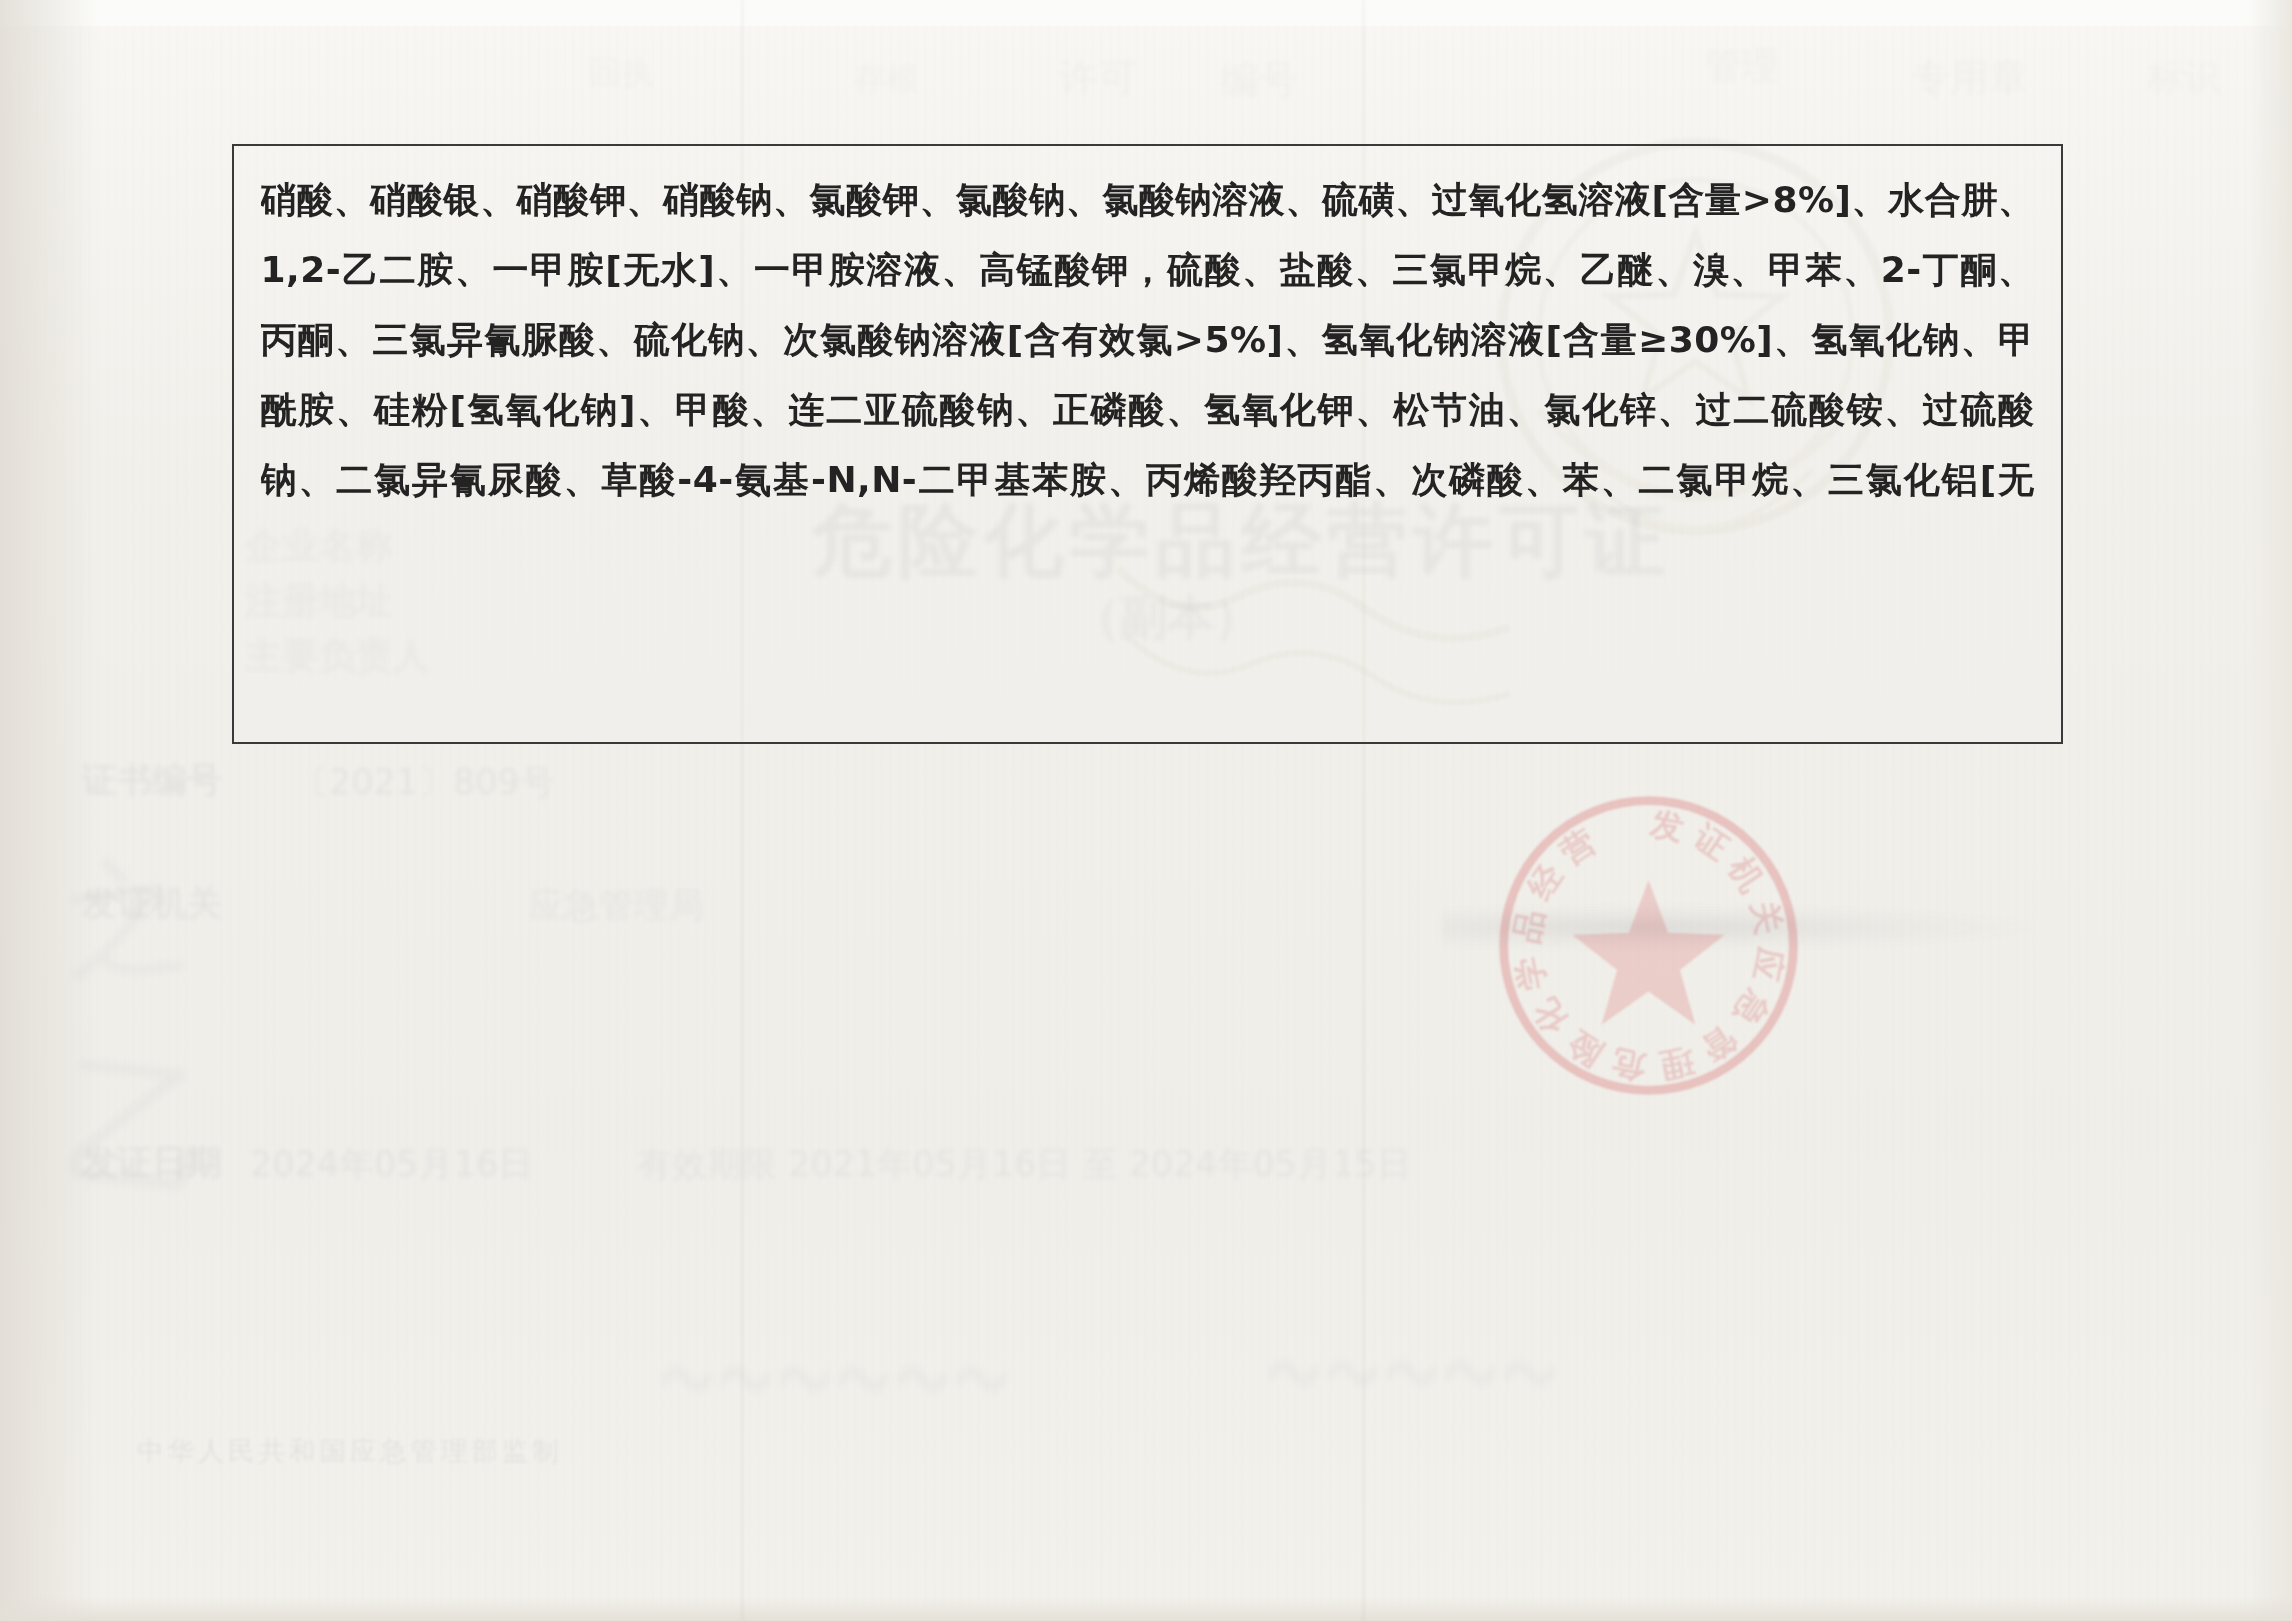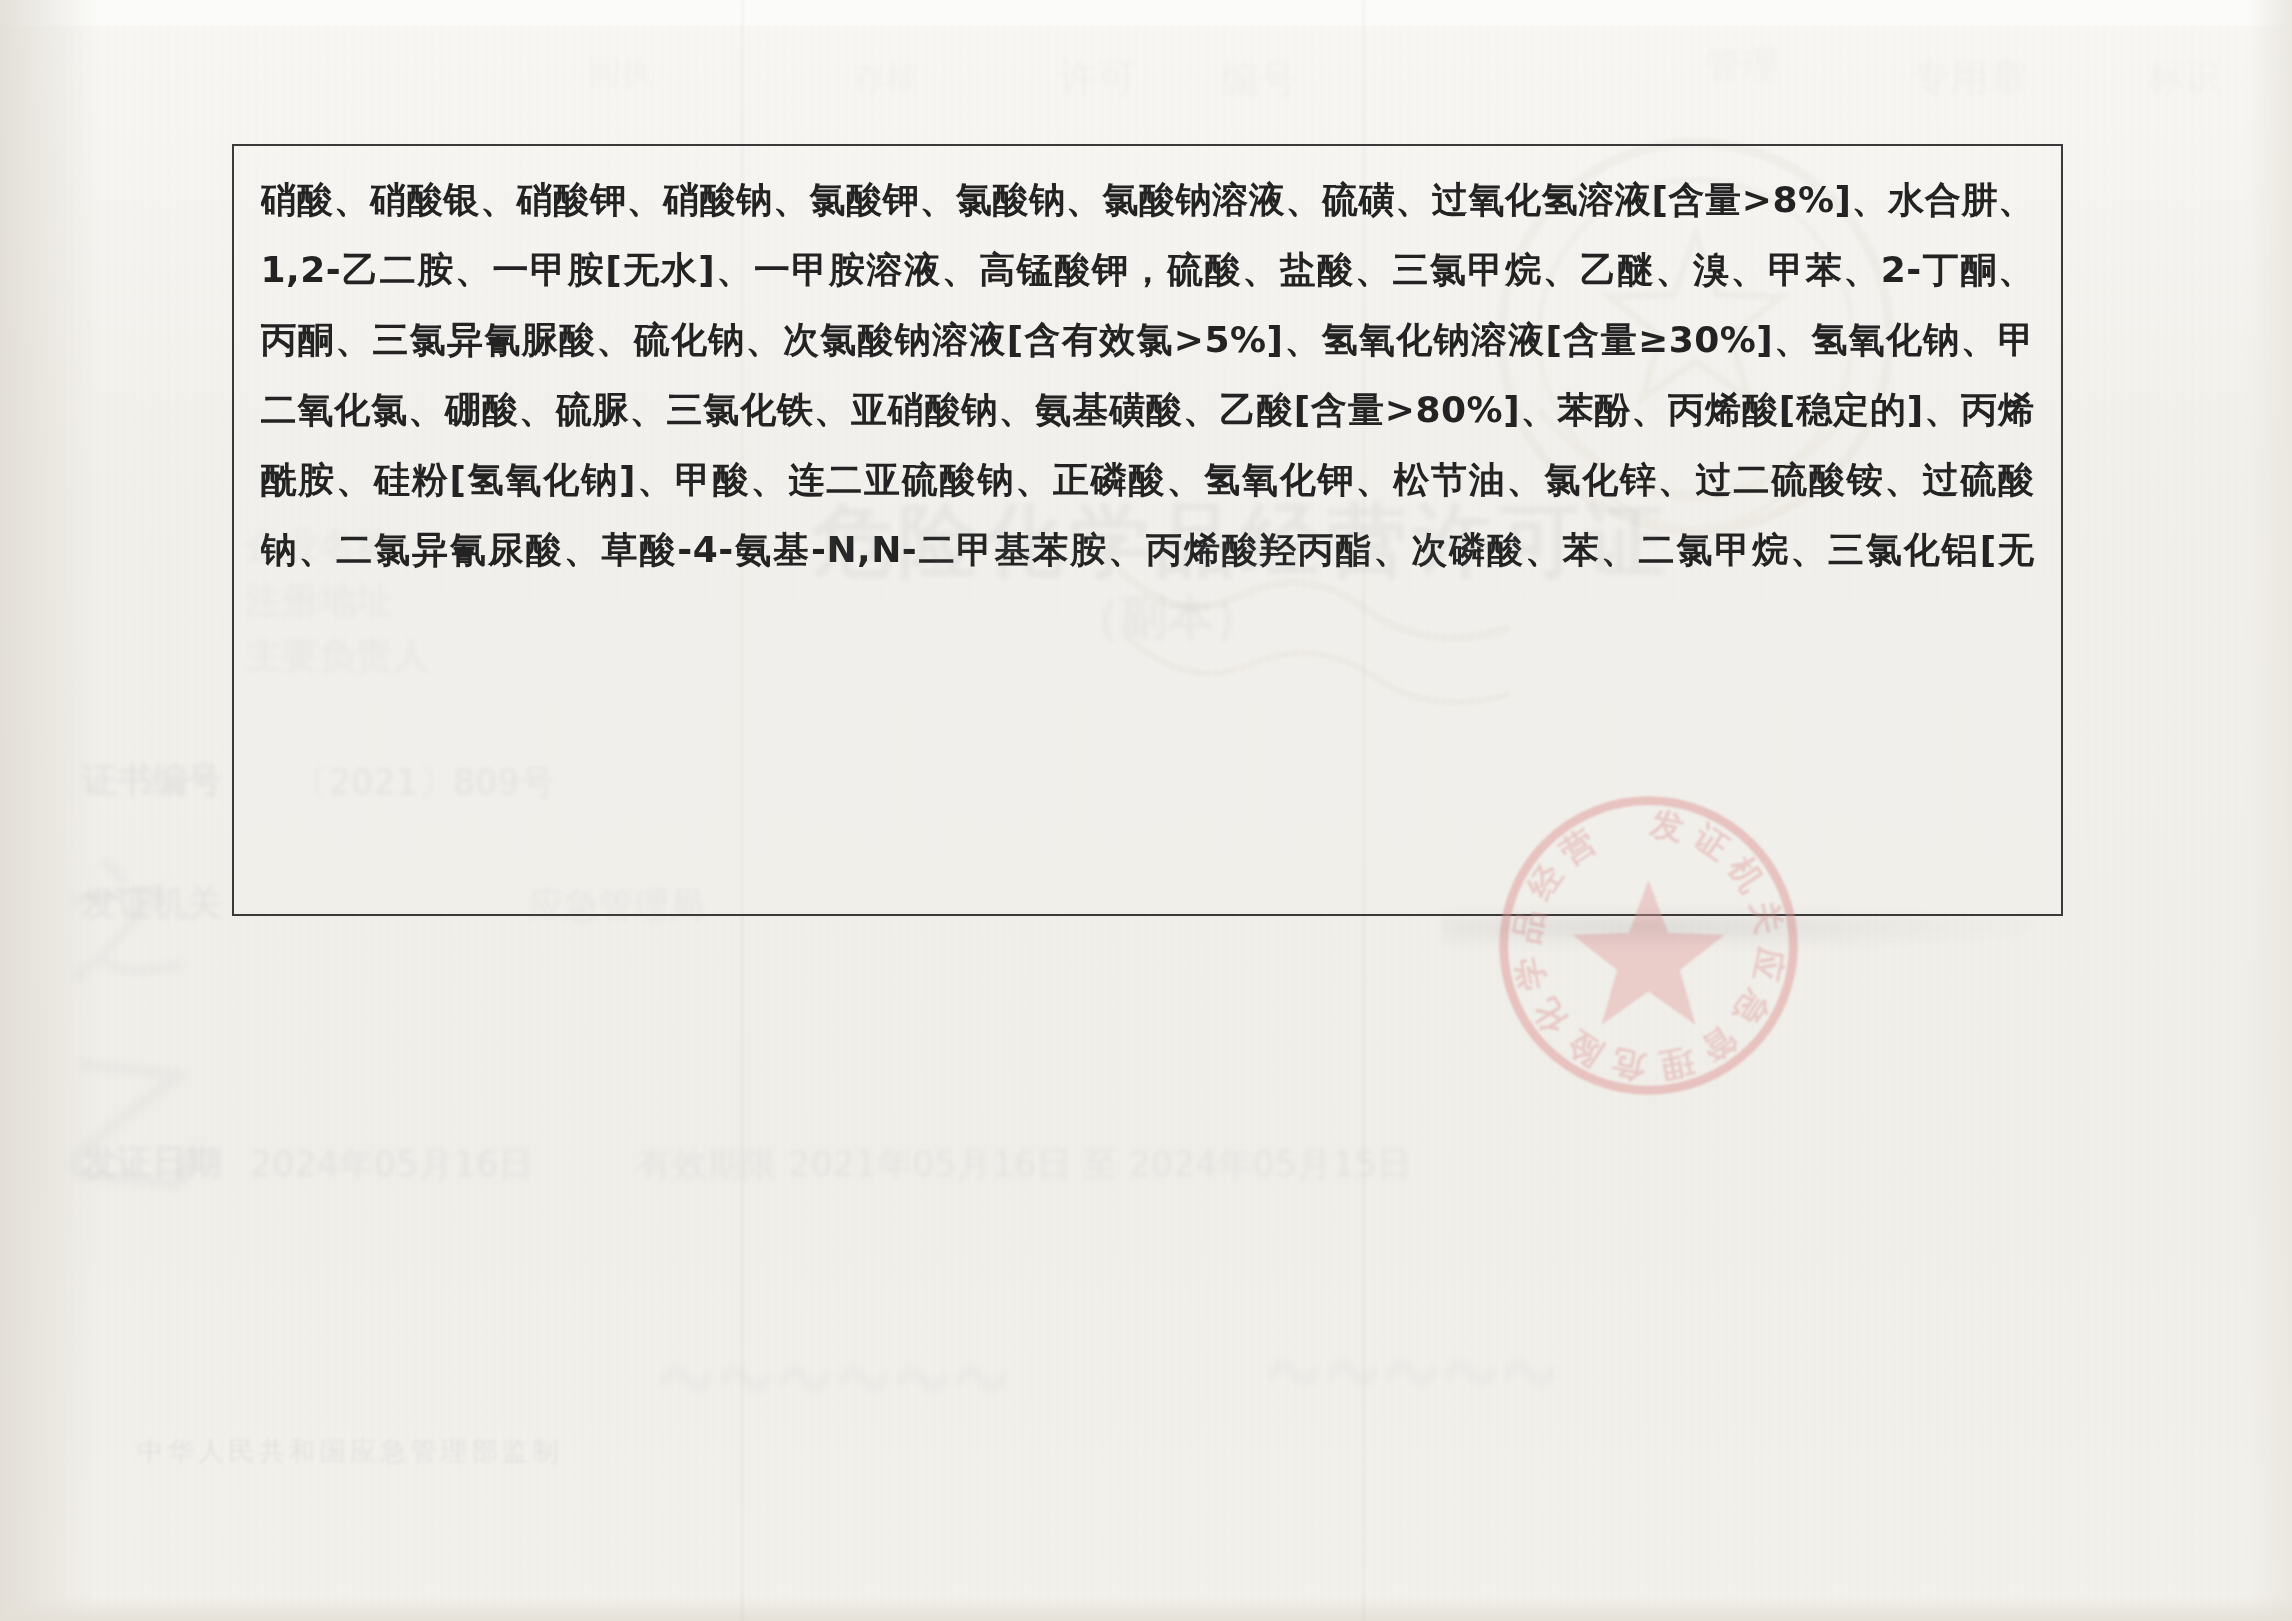--- a/index.html
+++ b/index.html
@@ -23,21 +23,21 @@
     background:linear-gradient(90deg,#e0dcd4 0%,rgba(224,220,212,0) 100%);opacity:.85;}
   .edge-top{position:absolute;left:0;top:0;width:2293px;height:25.5px;background:#fbfbf9;}
   .edge-bottom{position:absolute;left:0;top:1596px;width:2293px;height:25.5px;
     background:linear-gradient(180deg,rgba(222,217,208,0) 0%,#e4e0d8 100%);}
   .edge-right{position:absolute;right:0;top:0;width:45px;height:1621px;
     background:linear-gradient(270deg,#eae7e0 0%,rgba(234,231,224,0) 100%);}
   .crease{position:absolute;top:0;width:2.9px;height:1621px;
     background:rgba(120,110,96,.05);filter:blur(1px);}
   
   .chem-box{
-    position:absolute;left:232px;top:144px;width:1831px;height:772px;
+    position:absolute;left:232px;top:144px;width:1831px;height:600px;
     border:2.9px solid #3a3a3a;background:rgba(255,255,255,.06);
     box-sizing:border-box;padding:18.6px 26.5px;
   }
   .chem-line{
     height:70px;line-height:70px;font-size:36px;font-weight:600;
     color:#232323;letter-spacing:0.5px;white-space:normal;overflow:hidden;
     text-align:justify;text-align-last:justify;
   }
   .chem-line.last{text-align-last:left;}
   
@@ -77,21 +77,20 @@
 </svg>
 <svg class="ribbon" viewBox="0 0 420 210">
   <path d="M10 40 q60 60 120 30 q70 -35 130 10 q70 50 150 20" fill="none" stroke="#b0a898" stroke-width="9"></path>
   <path d="M20 110 q60 55 125 28 q65 -28 125 12 q60 42 140 18" fill="none" stroke="#b0a898" stroke-width="7"></path>
 </svg>
 
 <div class="chem-box">
   <div class="chem-line">硝酸、硝酸银、硝酸钾、硝酸钠、氯酸钾、氯酸钠、氯酸钠溶液、硫磺、过氧化氢溶液[含量&gt;8%]、水合肼、</div>
   <div class="chem-line">1,2-乙二胺、一甲胺[无水]、一甲胺溶液、高锰酸钾，硫酸、盐酸、三氯甲烷、乙醚、溴、甲苯、2-丁酮、</div>
   <div class="chem-line">丙酮、三氯异氰脲酸、硫化钠、次氯酸钠溶液[含有效氯&gt;5%]、氢氧化钠溶液[含量≥30%]、氢氧化钠、甲醇、</div>
-  <div class="chem-line">二氧化氯、硼酸、硫脲、三氯化铁、亚硝酸钠、氨基磺酸、乙酸[含量&gt;80%]、苯酚、丙烯酸[稳定的]、丙烯</div>
   <div class="chem-line">酰胺、硅粉[氢氧化钠]、甲酸、连二亚硫酸钠、正磷酸、氢氧化钾、松节油、氯化锌、过二硫酸铵、过硫酸</div>
   <div class="chem-line">钠、二氯异氰尿酸、草酸-4-氨基-N,N-二甲基苯胺、丙烯酸羟丙酯、次磷酸、苯、二氯甲烷、三氯化铝[无水]、</div>
 </div>
 
 <svg class="stamp" viewBox="0 0 330 330">
   <defs>
     <path id="ringPath" d="M165,53 a112,112 0 1,1 -0.1,0 z" fill="none"></path>
   </defs>
   <circle cx="165" cy="165" r="148" fill="none" stroke="#dd8f8f" stroke-width="9" opacity="0.85"></circle>
   <path d="M165 98 l20 54 58 2 -46 36 16 56 -48 -34 -48 34 16 -56 -46 -36 58 -2 z" fill="#e29c9c" opacity="0.75"></path>

